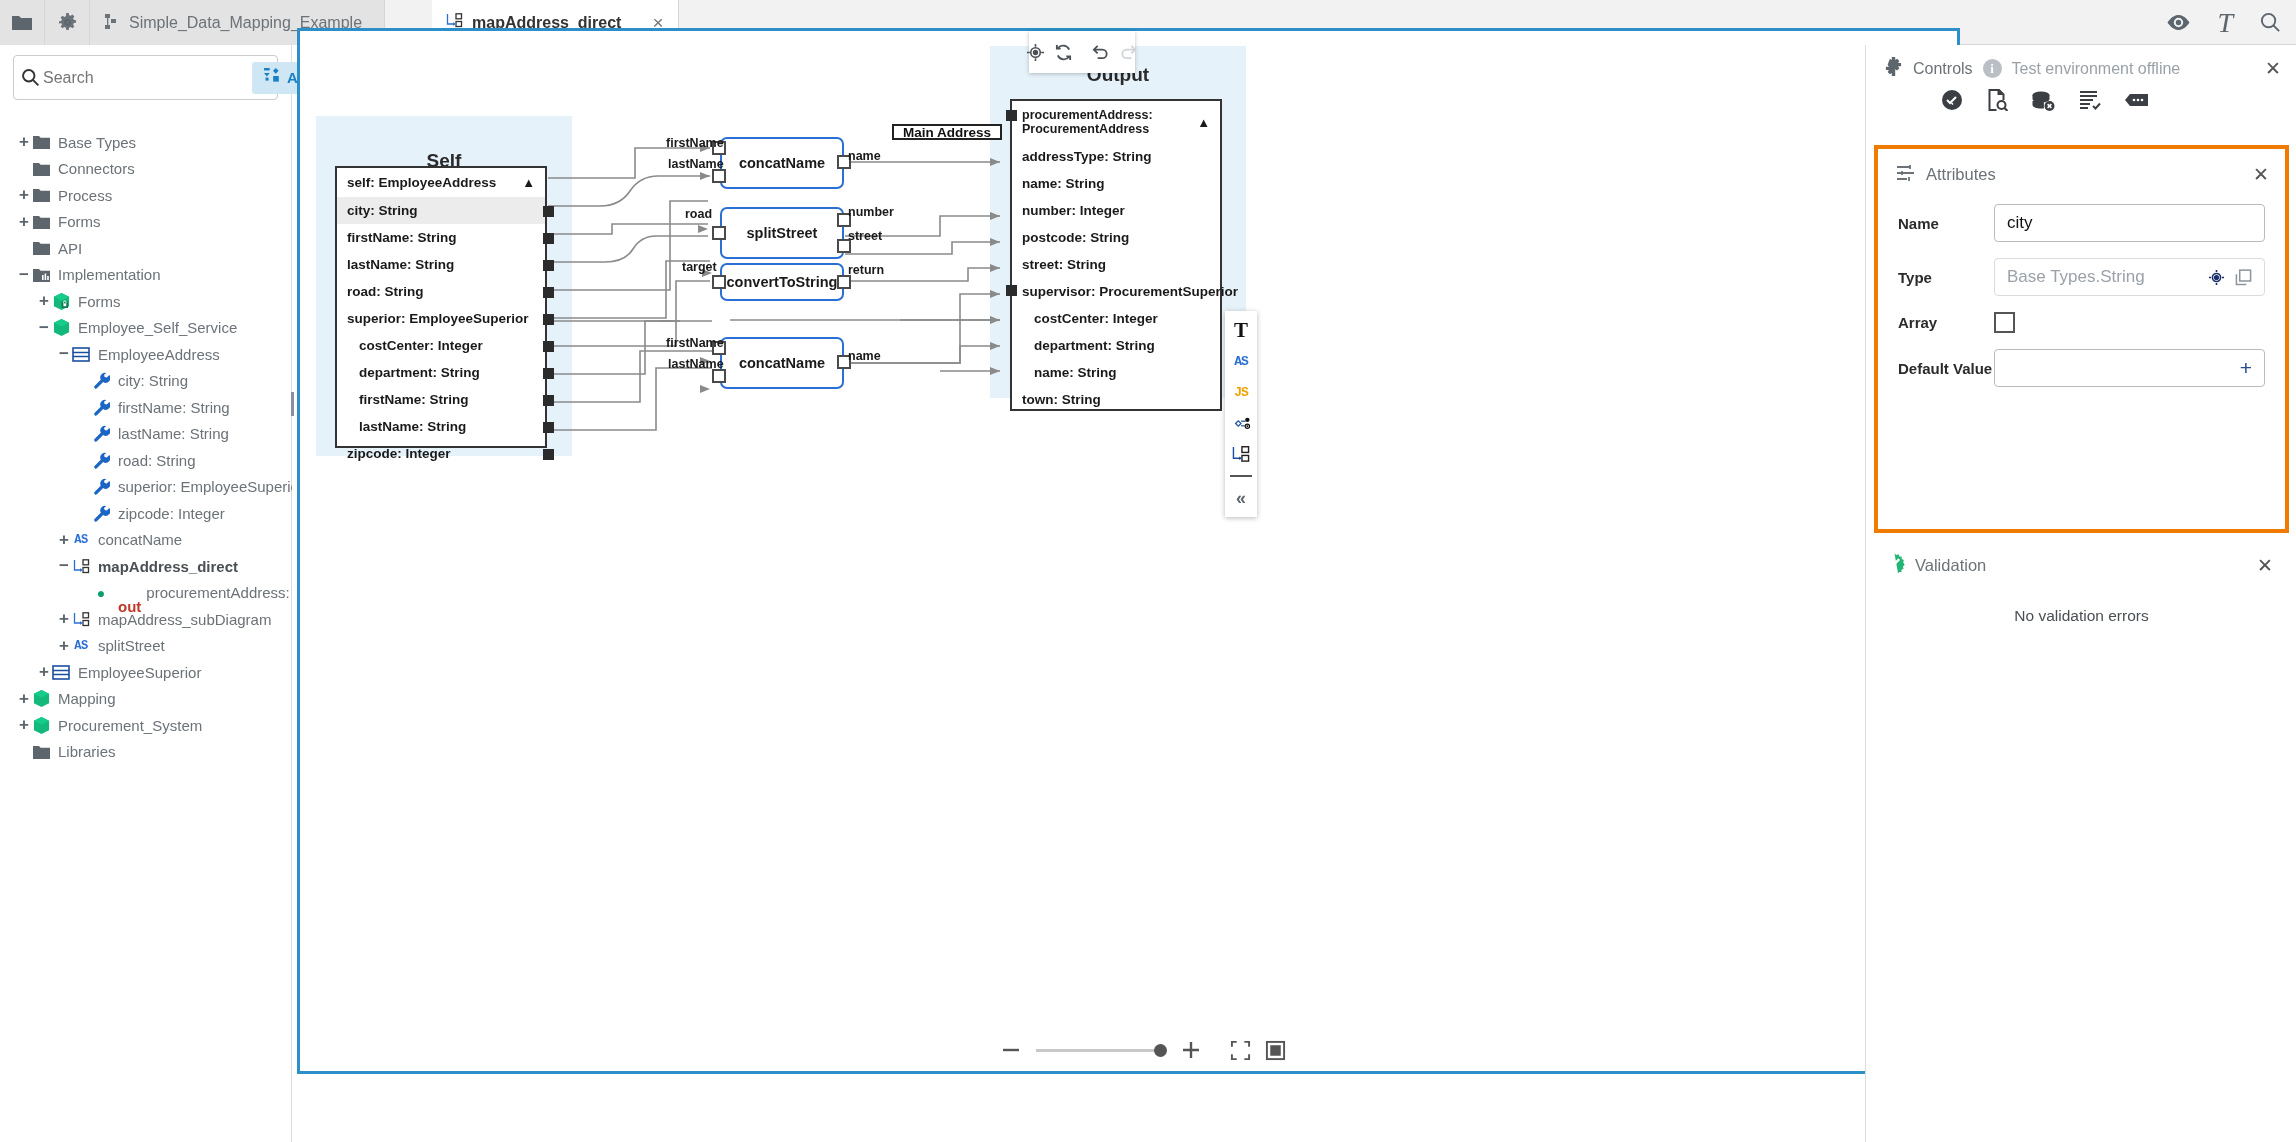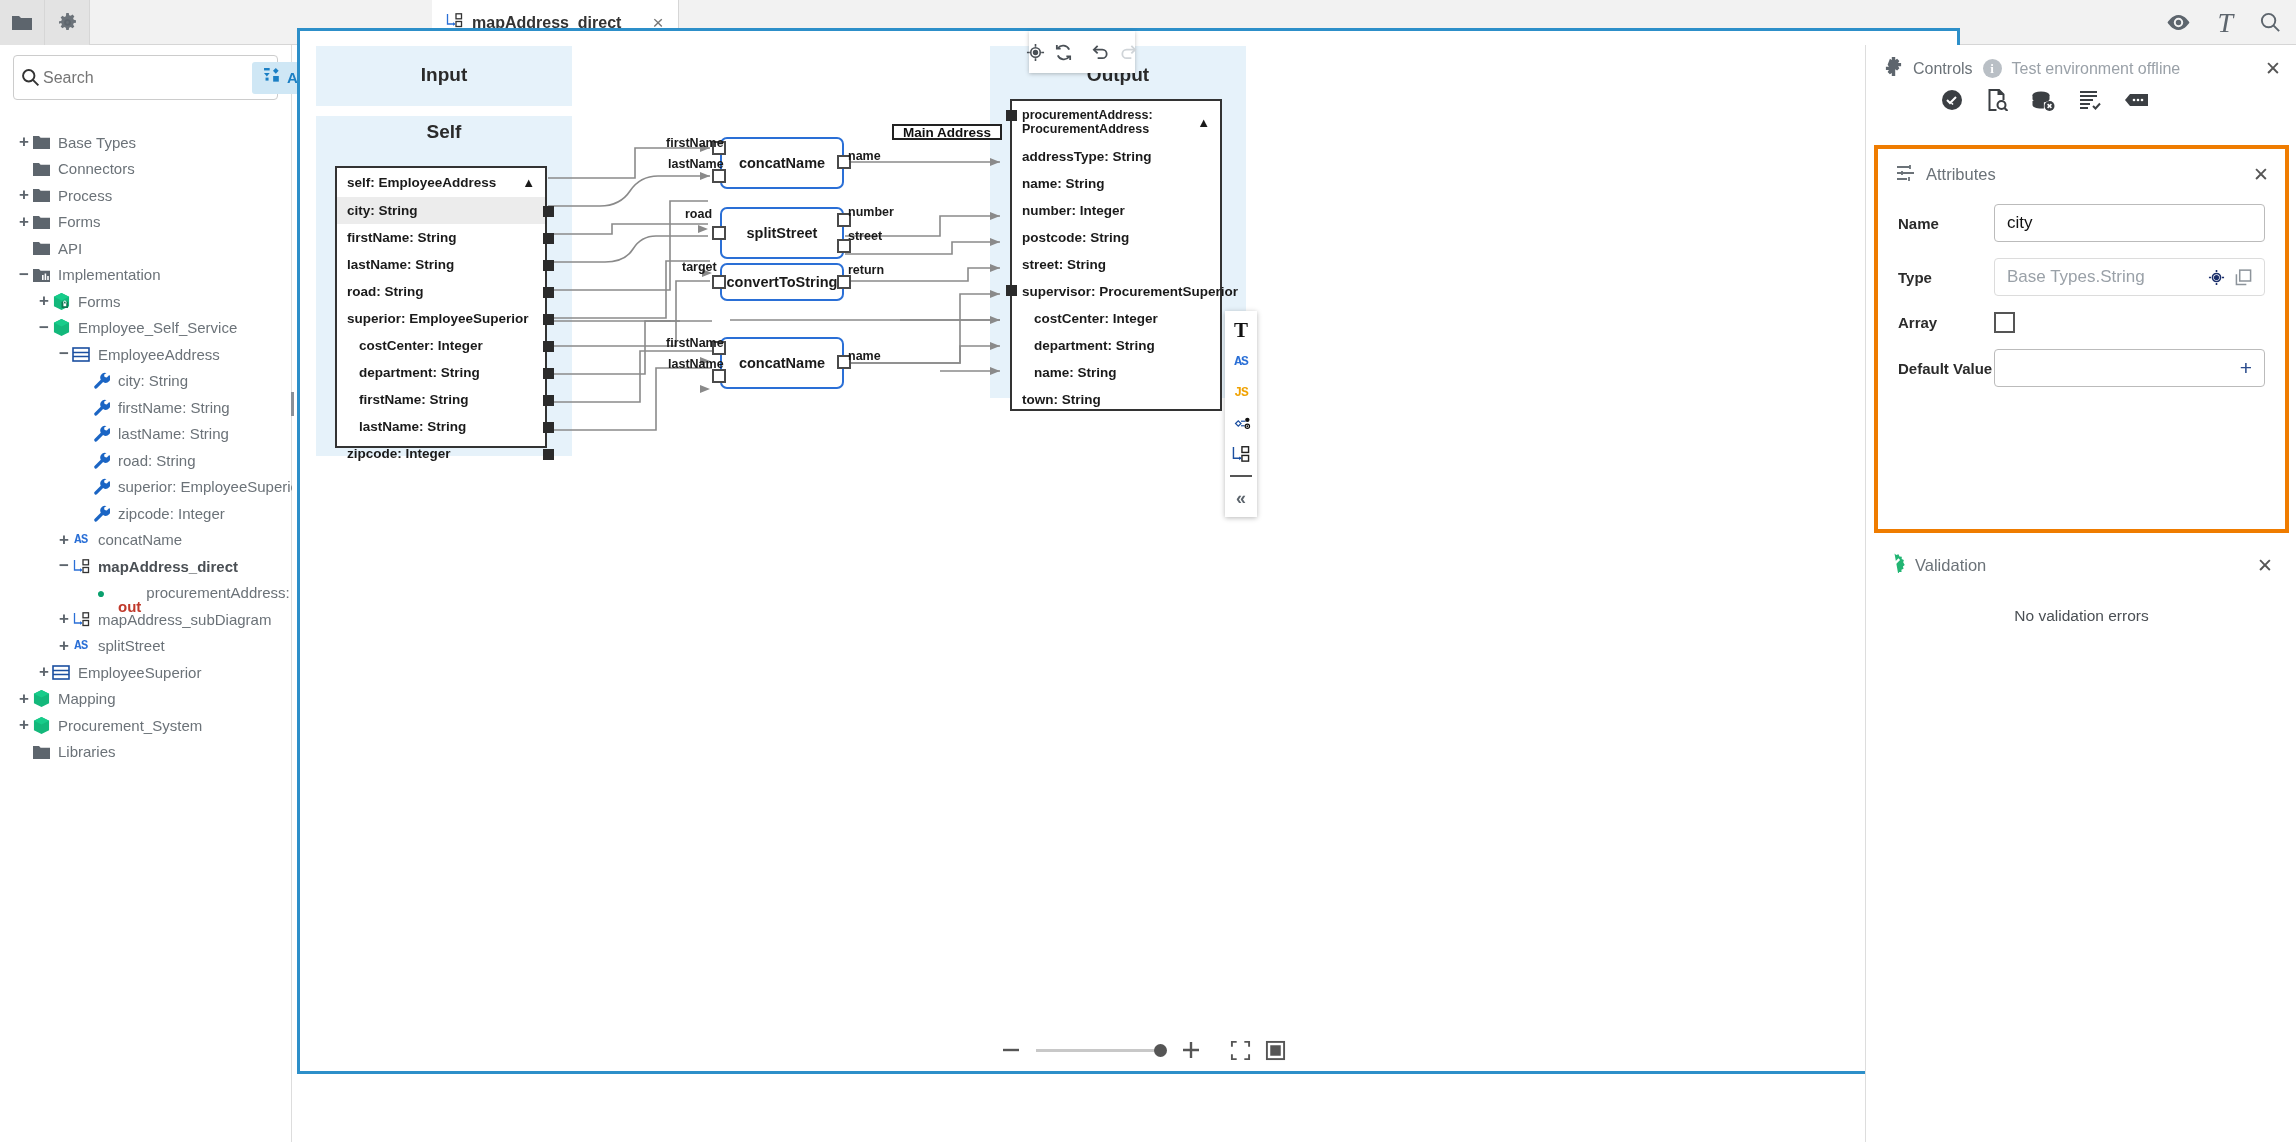--- a/index.html
+++ b/index.html
@@ -169,20 +169,28 @@
       <svg width="20" height="16" viewBox="0 0 20 16">
           <path d="M0 1h7l2 2h11v12H0z"></path>
         </svg>
     </div>
     <div class="tb-icon-btn" style="left:45px">
       <svg width="19" height="19" viewBox="0 0 20 20">
           <path d="M10 6.5a3.5 3.5 0 100 7 3.5 3.5 0 000-7zm0 2a1.5 1.5 0 110 3 1.5 1.5 0 010-3z"></path>
           <path d="M8.7 0h2.6l.4 2.3 1.7.7 1.9-1.3 1.9 1.9-1.3 1.9.7 1.7 2.3.4v2.6l-2.3.4-.7 1.7 1.3 1.9-1.9 1.9-1.9-1.3-1.7.7-.4 2.3H8.7l-.4-2.3-1.7-.7-1.9 1.3-1.9-1.9 1.3-1.9-.7-1.7L1.1 11.3V8.7l2.3-.4.7-1.7L2.8 4.7l1.9-1.9 1.9 1.3 1.7-.7z" opacity=".9"></path>
         </svg>
     </div>
+    <div class="proj-tab">
+      <span>
+        <svg width="16" height="16" viewBox="0 0 16 16" fill="#6b7278">
+            <path d="M1 1h5v4H4.3v3H7v-2h5v4H7V8H4.3v4H6v4H1v-4h2V5H1z"></path>
+          </svg>
+      </span>
+      <span>Simple_Data_Mapping_Example</span>
+    </div>
     <div class="doc-tab">
       <span>
         <svg width="17" height="15" viewBox="0 0 17 15" fill="none" stroke="#2a6fd6" stroke-width="1.3">
           <rect x="10" y="0.8" width="5.5" height="5" stroke="#333"></rect>
           <rect x="10" y="8.5" width="5.5" height="5" stroke="#333"></rect>
           <path d="M1.5 1v10h7.5"></path>
             <path d="M7 9l2 2-2 2" fill="#2a6fd6" stroke="none"></path>
         </svg>
       </span>
       <span>mapAddress_direct</span>
@@ -460,25 +468,22 @@
         </div>
       </div>
   </div>
 
   <div class="splitter">
       <div class="grip"></div>
     </div>
 
   <div class="canvas">
 
-    <div class="zone" style="left:16px; top:15px; width:256px; height:60px;">
-      <div class="zone-title" style="top:18px;">Input</div>
-    </div>
     <div class="zone" style="left:16px; top:85px; width:256px; height:340px;">
-      <div class="zone-title" style="top:5px;">Self</div>
+      <div class="zone-title" style="top:34px;">Self</div>
     </div>
     <div class="zone" style="left:690px; top:15px; width:256px; height:352px;">
       <div class="zone-title" style="top:18px;">Output</div>
     </div>
 
     <svg style="position:absolute; left:0; top:0;" width="1663" height="1046">
       <g stroke="#8a8a8a" stroke-width="1.6" fill="none">
         <path d="M248 147 H335 V117 H410"></path>
         <path d="M248 175 H300 Q320 175 330 160 Q340 145 358 145 H410"></path>
         <path d="M248 203 H312 V193 H408"></path>

